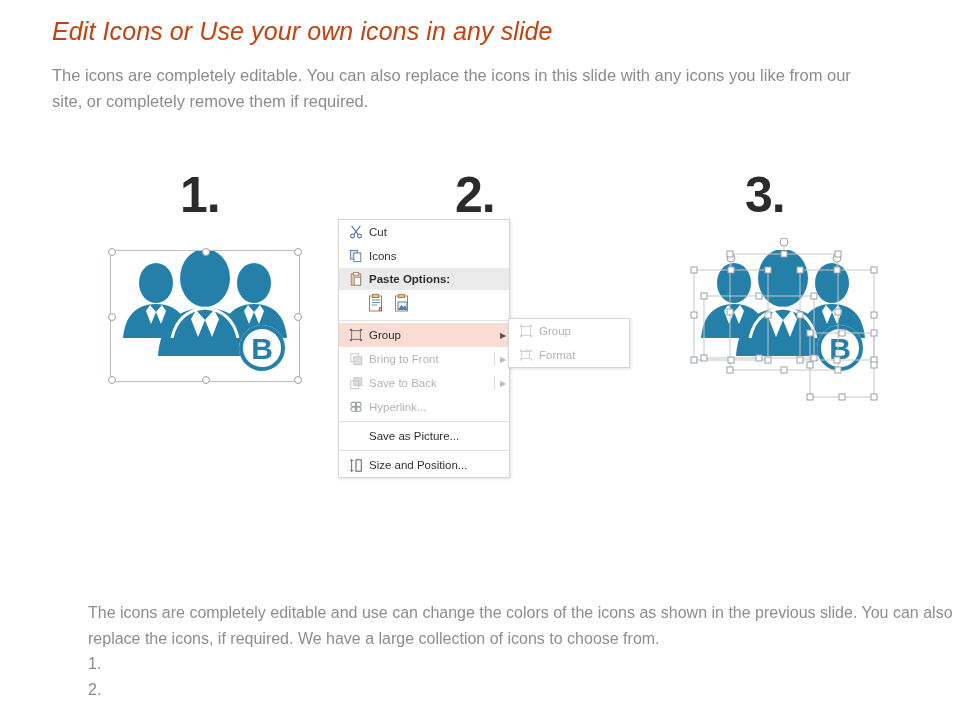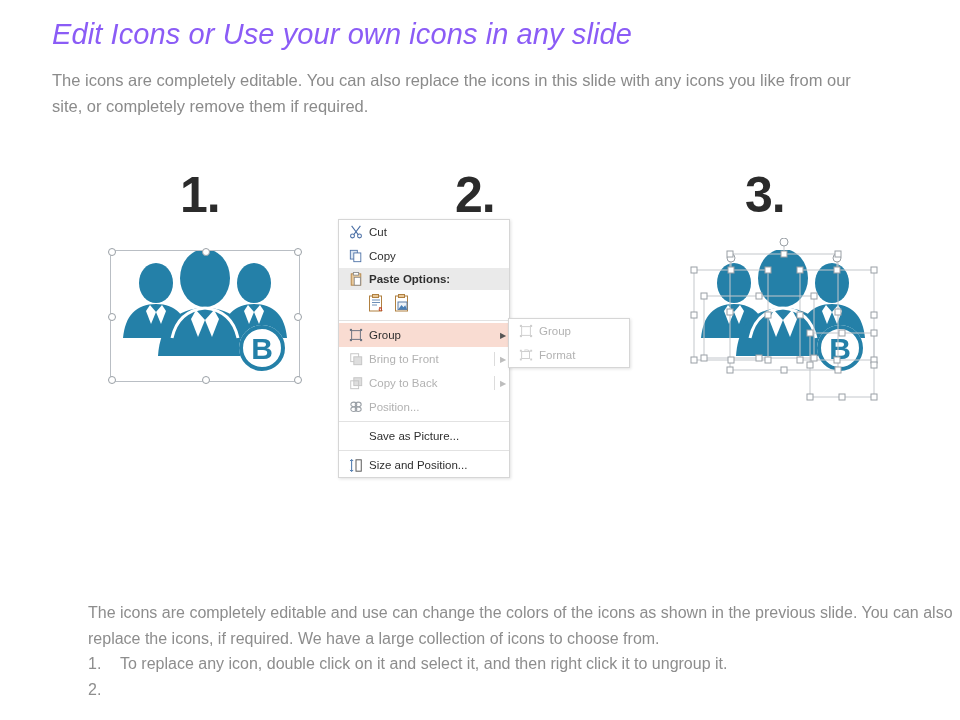--- a/index.html
+++ b/index.html
@@ -6,21 +6,21 @@
   body{
     width:960px;height:720px;background:#ffffff;overflow:hidden;
     font-family:"Liberation Sans","DejaVu Sans",sans-serif;
     position:relative;
   }
   .slide{position:absolute;inset:0;background:#fff;}
 
   
   .header{position:absolute;left:52px;top:16px;width:890px;}
   .title{
-    font-size:29px;font-style:italic;color:#8b5cf6;
+    font-size:25px;font-style:italic;color:#c2410c;
     letter-spacing:.1px;white-space:nowrap;line-height:1.25;
   }
   .subtitle{
     margin-top:16px;font-size:16.5px;color:#8b8b8b;line-height:1.55;
     width:830px;
   }
 
   
   .step-num{
     position:absolute;font-size:50px;font-weight:bold;color:#2b2b2b;
@@ -158,21 +158,21 @@
       <span class="lbl">Cut</span>
     </div>
 
     <div class="mi">
       <span class="ico">
         <svg width="14" height="14" viewBox="0 0 16 16">
             <rect x="1.5" y="1.5" width="8" height="10" fill="#dce6f2" stroke="#4a6fa5" stroke-width="1"></rect>
             <rect x="5.5" y="4.5" width="8" height="10" fill="#fff" stroke="#4a6fa5" stroke-width="1"></rect>
           </svg>
       </span>
-      <span class="lbl">Copy</span>
+      <span class="lbl">Icons</span>
     </div>
 
     <div class="mi hdr">
       <span class="ico">
         <svg width="14" height="15" viewBox="0 0 16 17">
             <rect x="2.5" y="2" width="11" height="13" fill="#e8c89a" stroke="#b08040" stroke-width="1"></rect>
             <rect x="5" y="0.5" width="6" height="3" fill="#fff" stroke="#8a8a8a" stroke-width="1"></rect>
             <rect x="6" y="6" width="7" height="9" fill="#fff" stroke="#8a8a8a" stroke-width="1"></rect>
           </svg>
       </span>
@@ -232,37 +232,37 @@
       <span class="arrow">▶</span>
     </div>
 
     <div class="mi dis">
       <span class="ico">
         <svg width="14" height="14" viewBox="0 0 16 16">
             <rect x="5.5" y="2" width="9" height="9" fill="#dedede" stroke="#c5c5c5" stroke-width="1.1"></rect>
             <rect x="2" y="5.5" width="9" height="9" fill="none" stroke="#c5c5c5" stroke-width="1.1"></rect>
           </svg>
       </span>
-      <span class="lbl">Copy to Back</span>
+      <span class="lbl">Save to Back</span>
       <span class="sep-v"></span>
       <span class="arrow">▶</span>
     </div>
 
     <div class="mi dis">
       <span class="ico">
         <svg width="14" height="14" viewBox="0 0 16 16">
             <g fill="none" stroke="#9aa0a6" stroke-width="1.2">
               <ellipse cx="5.5" cy="5" rx="3.4" ry="2.6"></ellipse>
               <ellipse cx="10.5" cy="5" rx="3.4" ry="2.6"></ellipse>
               <ellipse cx="5.5" cy="10.5" rx="3.4" ry="2.6"></ellipse>
               <ellipse cx="10.5" cy="10.5" rx="3.4" ry="2.6"></ellipse>
             </g>
           </svg>
       </span>
-      <span class="lbl">Position...</span>
+      <span class="lbl">Hyperlink...</span>
     </div>
 
     <div class="msep"></div>
 
     <div class="mi">
       <span class="ico"></span>
       <span class="lbl">Save as Picture...</span>
     </div>
 
     <div class="msep"></div>
@@ -408,21 +408,20 @@
           <rect x="131" y="117" width="6" height="6"></rect>
       </g>
     </svg>
   </div>
 
   <div class="footer">
     <div class="p">The icons are completely editable and use can change the colors of the icons as shown in the previous slide. You can also replace the icons, if required. We have a large collection of icons to choose from.</div>
     <ul class="olist">
       <li>
         <span class="n">1.</span>
-        <span>To replace any icon, double click on it and select it, and then right click it to ungroup it.</span>
       </li>
       <li>
         <span class="n">2.</span>
       </li>
     </ul>
   </div>
 
 </div>
 
 </body></html>

